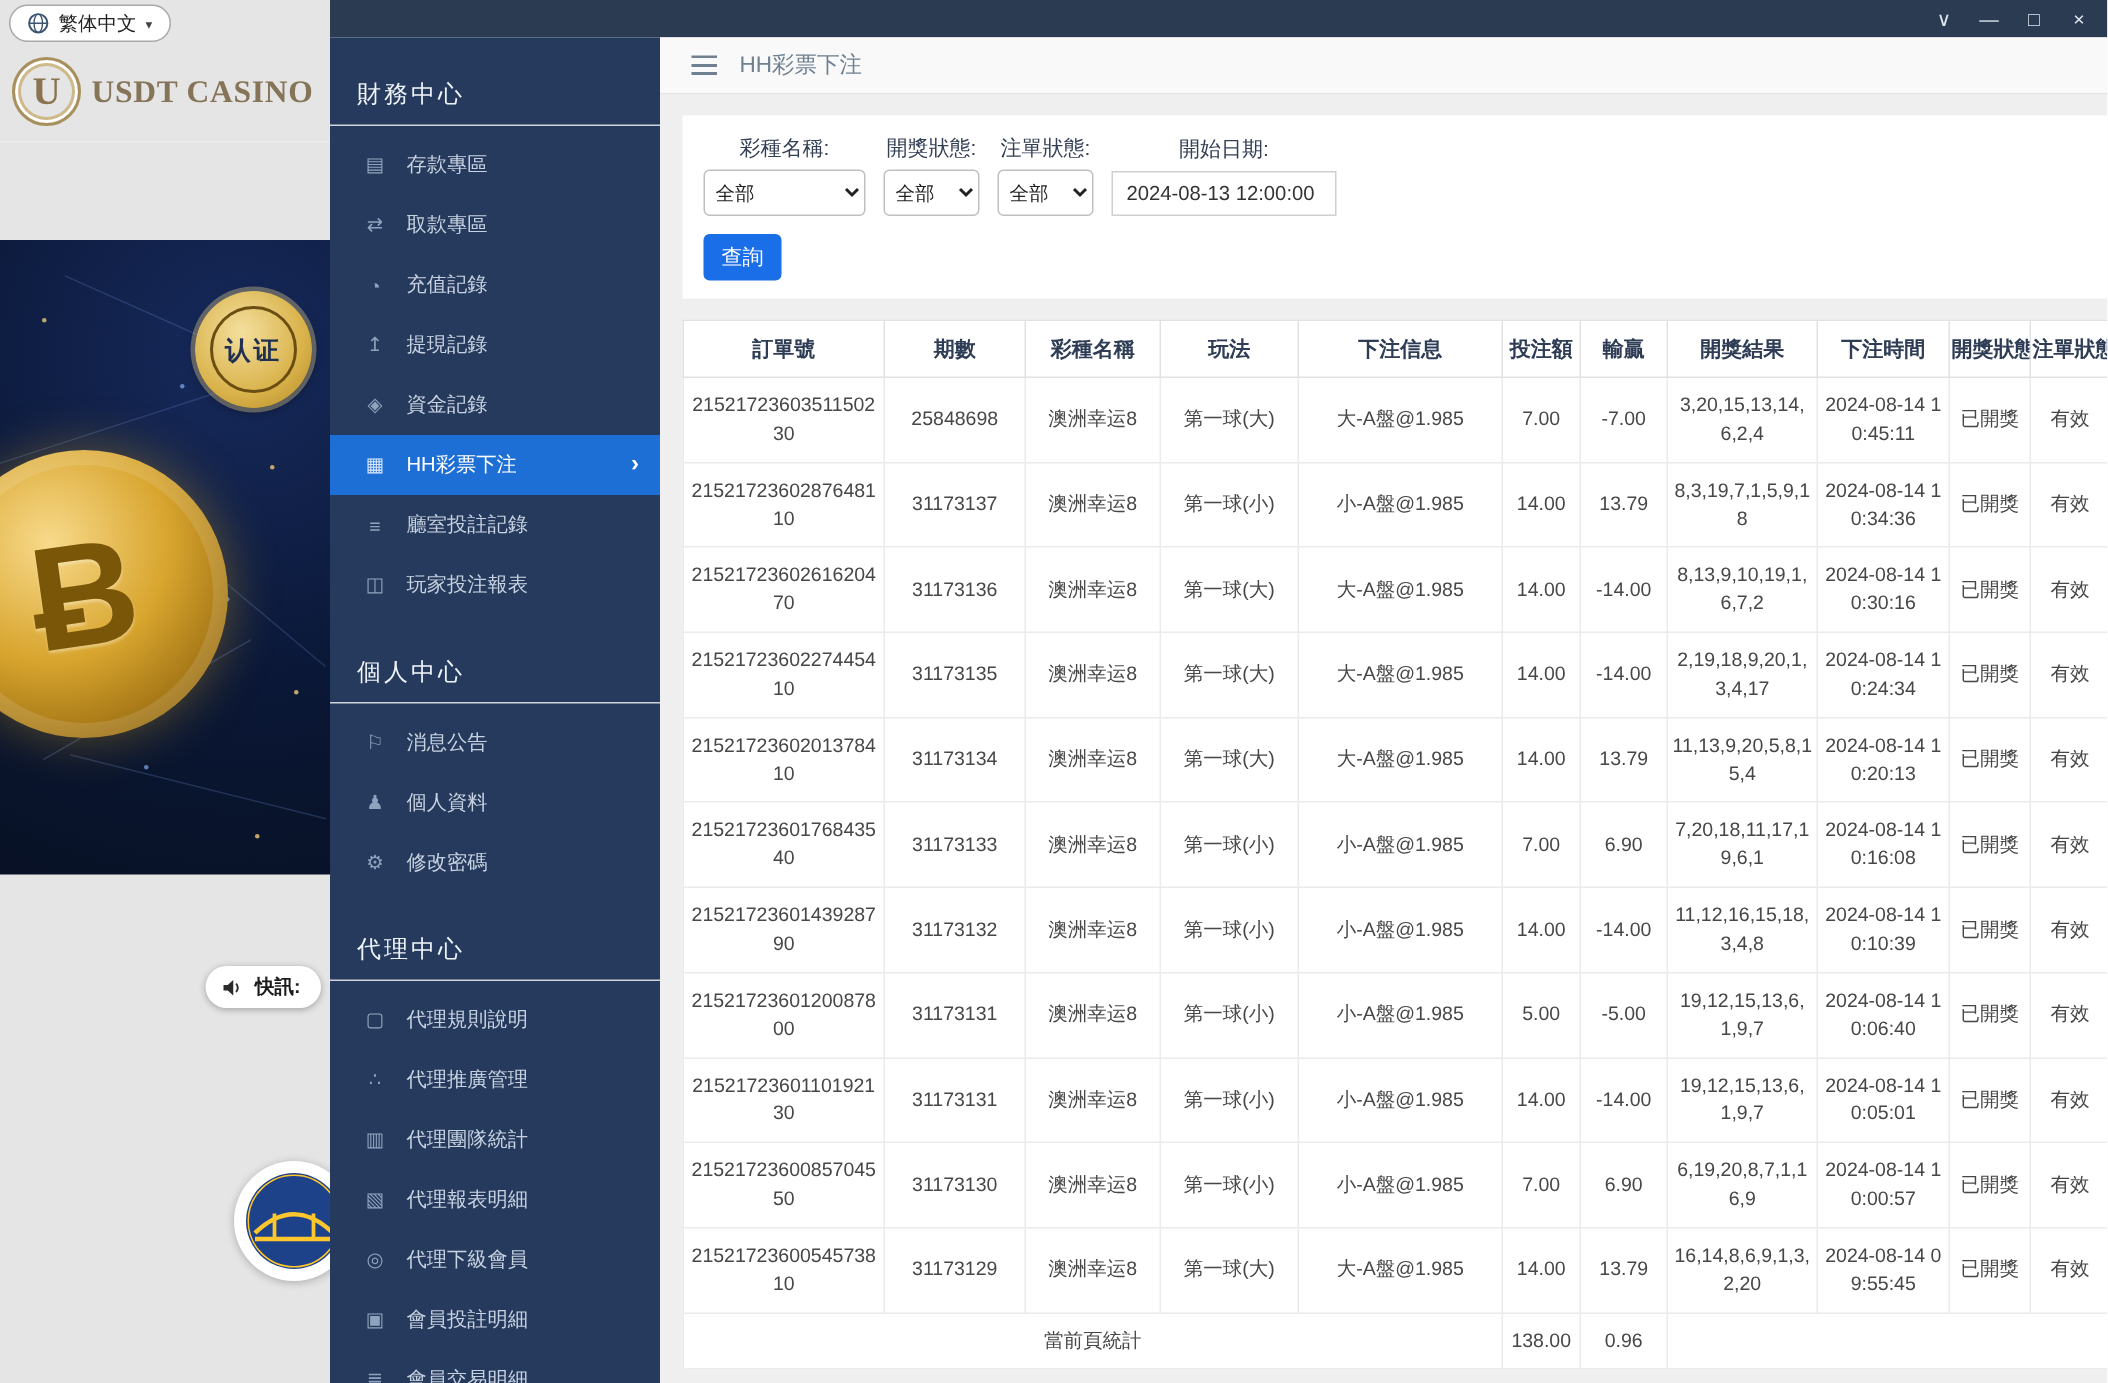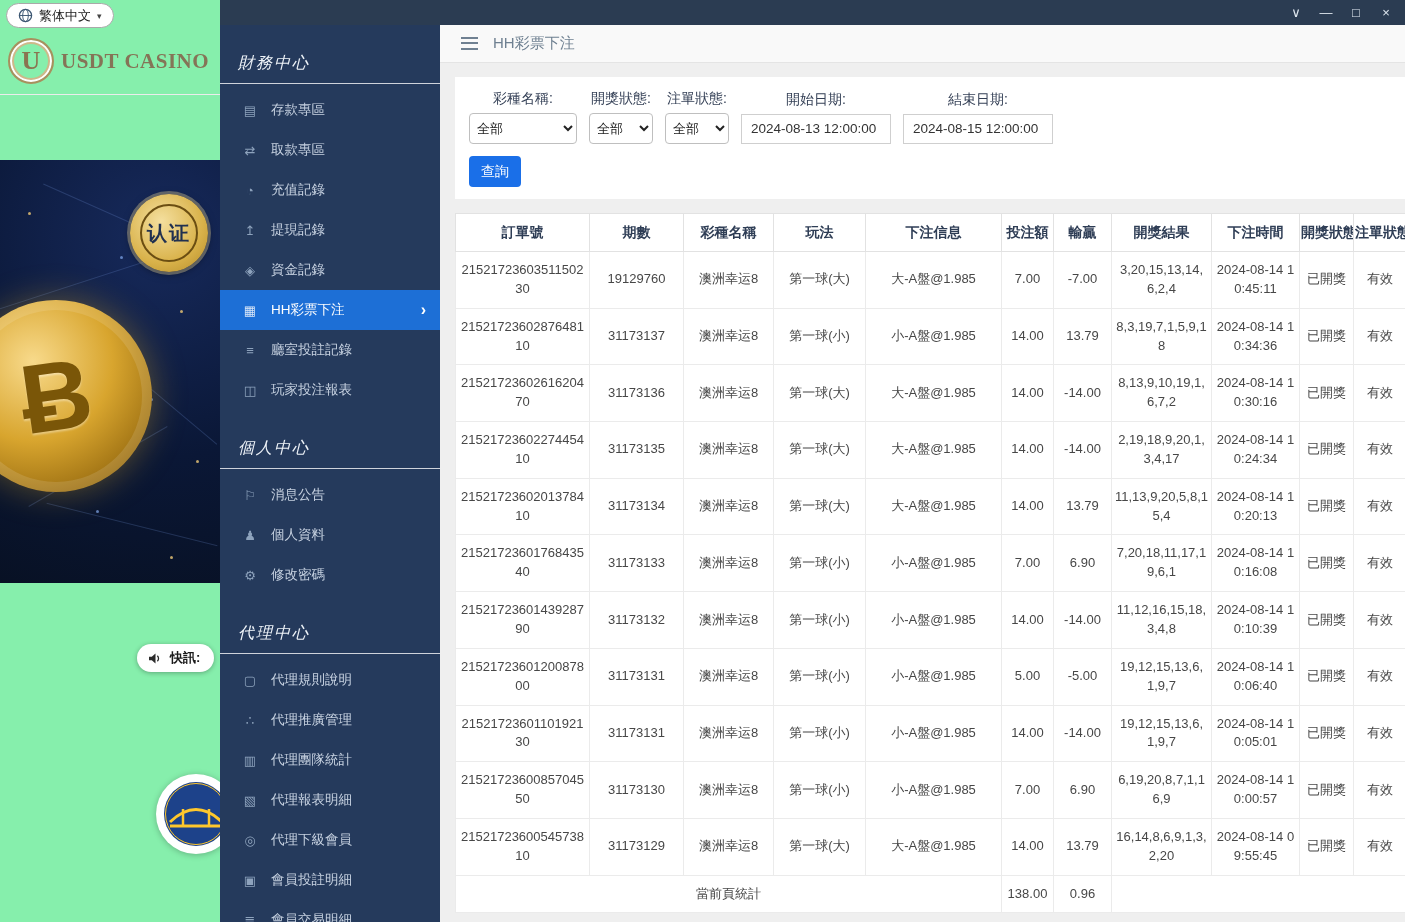--- a/index.html
+++ b/index.html
@@ -2,60 +2,60 @@
 <html><head>
 <meta charset="utf-8">
 <style>
   * { margin:0; padding:0; box-sizing:border-box; }
   html,body { width:1405px; height:922px; }
   body { font-family:"Liberation Sans","DejaVu Sans",sans-serif; background:#fff; overflow:hidden; }
 
   .app { width:1405px; height:922px; display:flex; background:#fff; overflow:hidden; position:relative; }
 
   
-  .left { width:220px; flex:0 0 220px; position:relative; background:#86efac; overflow:hidden; }
+  .left { width:220px; flex:0 0 220px; position:relative; background:#e5e5e5; overflow:hidden; }
   .lang-row { padding:3px 0 0 6px; height:32px; }
   .lang-pill { display:inline-flex; align-items:center; gap:6px; border:1px solid #a9a9a9; border-radius:13px; background:#fff; height:25px; padding:0 11px; font-size:13px; color:#222; cursor:pointer; }
   .lang-caret { font-size:9px; color:#444; }
   .logo-row { display:flex; align-items:center; gap:7px; padding:6px 8px 10px; border-bottom:1px solid #ececec; }
   .emblem { width:46px; height:46px; border-radius:50%; border:2px solid #a8905e; display:flex; align-items:center; justify-content:center; color:#8a7450; font-weight:bold; font-size:26px; box-shadow:inset 0 0 0 2px #fff, inset 0 0 0 4px #cdb98a; font-family:"Liberation Serif","DejaVu Serif",serif; }
   .logo-text { font-size:21px; font-weight:bold; color:#857457; letter-spacing:.5px; font-family:"Liberation Serif","DejaVu Serif",serif; }
 
   .promo { position:absolute; top:160px; left:0; width:220px; height:423px; background:radial-gradient(circle at 72% 18%, #172a5c, #0a1736 58%, #081124); overflow:hidden; }
   .ln { position:absolute; height:1px; background:rgba(125,160,230,.22); }
   .pt { position:absolute; width:3px; height:3px; border-radius:50%; }
   .pt.g { background:rgba(225,190,115,.85); } .pt.b { background:rgba(130,170,240,.7); }
   .btc { position:absolute; left:-40px; top:140px; width:192px; height:192px; border-radius:50%;
          background:radial-gradient(circle at 38% 32%, #f8da8b, #d8a52e 45%, #8a5f0a 88%);
          box-shadow:0 0 34px rgba(218,165,32,.4), inset 0 0 0 10px rgba(255,255,255,.12);
          display:flex; align-items:center; justify-content:center; }
   .btc-sym { font-size:98px; font-weight:bold; color:#7a5608; text-shadow:0 2px 2px rgba(255,255,255,.35); transform:rotate(-8deg); }
   .cert { position:absolute; right:12px; top:34px; width:78px; height:78px; border-radius:50%;
           background:radial-gradient(circle at 40% 35%, #f4df9e, #d9b24a 60%, #b38a28);
           display:flex; align-items:center; justify-content:center;
           box-shadow:0 0 0 3px rgba(244,223,158,.35), 0 2px 8px rgba(0,0,0,.5); }
-  .cert-inner { width:58px; height:58px; border-radius:50%; border:2px solid #6b4e12; display:flex; align-items:center; justify-content:center; font-size:20px; font-weight:bold; color:#203050; letter-spacing:2px; }
+  .cert-inner { width:58px; height:58px; border-radius:50%; border:2px solid #6b4e12; display:flex; align-items:center; justify-content:center; font-size:17px; font-weight:bold; color:#203050; letter-spacing:2px; }
 
   .ticker { position:absolute; top:644px; left:137px; height:28px; display:inline-flex; align-items:center; gap:7px; background:#fff; border-radius:14px; padding:0 14px 0 11px; box-shadow:0 1px 5px rgba(0,0,0,.3); font-size:13px; font-weight:bold; color:#1b1b1b; white-space:nowrap; }
   .team { position:absolute; top:774px; left:156px; width:80px; height:80px; border-radius:50%; background:#fff; box-shadow:0 1px 6px rgba(0,0,0,.25); display:flex; align-items:center; justify-content:center; }
 
   
   .right { flex:1; display:flex; flex-direction:column; min-width:0; }
   .titlebar { height:25px; flex:0 0 25px; background:#2b3c52; display:flex; align-items:center; justify-content:flex-end; padding-right:4px; }
   .wc { color:#dfe7ef; font-size:13px; width:30px; text-align:center; cursor:pointer; line-height:25px; }
   .rbody { flex:1; display:flex; min-height:0; }
 
   
   .sidebar { width:220px; flex:0 0 220px; background:#253a5c; overflow:hidden; }
   .sb-head { height:43px; background:linear-gradient(120deg,#56a9ea,#2f7ed2); padding:5px 0 0 18px; position:relative; overflow:hidden; }
   .sb-head::before { content:""; position:absolute; right:26px; top:-16px; width:48px; height:48px; border-radius:50%; background:rgba(255,255,255,.16); }
   .sb-head::after { content:""; position:absolute; right:0; top:10px; width:30px; height:30px; border-radius:50%; background:rgba(255,255,255,.14); }
   .sb-title { color:#fff; font-size:17px; font-weight:bold; letter-spacing:3px; }
   .sb-sub { color:rgba(255,255,255,.88); font-size:8px; letter-spacing:1.6px; margin-top:1px; }
-  .sec-title { color:#eef3f8; font-size:16px; letter-spacing:2px; padding:28px 18px 9px; border-bottom:1px solid rgba(255,255,255,.78); margin-bottom:6px;font-style:italic; }
+  .sec-title { color:#eef3f8; font-size:16px; letter-spacing:2px; padding:28px 18px 9px; border-bottom:1px solid rgba(255,255,255,.78); margin-bottom:6px; }
   .nav-item { height:40px; display:flex; align-items:center; gap:13px; padding:0 14px 0 22px; color:#c7d2e1; font-size:13.5px; cursor:pointer; position:relative; }
   .nav-ic { width:16px; text-align:center; color:#8ea3bd; font-size:13px; flex:0 0 16px; }
   .nav-item.active { background:#1d6fd6; color:#fff; }
   .nav-item.active .nav-ic { color:#d8e6f8; }
   .nav-chev { position:absolute; right:14px; color:#fff; font-size:16px; font-weight:bold; }
 
   
   .main { flex:1; display:flex; flex-direction:column; background:#efefef; min-width:0; }
   .page-head { height:38px; flex:0 0 38px; background:#f9f9f9; border-bottom:1px solid #e4e4e4; display:flex; align-items:center; gap:15px; padding-left:21px; color:#6f8091; font-size:15px; }
   .burger { width:17px; height:13px; background:linear-gradient(#6f8091 0 2px, transparent 2px 5.5px, #6f8091 5.5px 7.5px, transparent 7.5px 11px, #6f8091 11px 13px); cursor:pointer; }
@@ -249,24 +249,20 @@
                 <select class="sel-sm"><option>全部</option></select>
               </div>
               <div class="fgroup">
                 <span class="flabel">注單狀態:</span>
                 <select class="sel-sm"><option>全部</option></select>
               </div>
               <div class="fgroup">
                 <span class="flabel">開始日期:</span>
                 <input class="date-input" value="2024-08-13 12:00:00" style="">
               </div>
-              <div class="fgroup">
-                <span class="flabel">結束日期:</span>
-                <input class="date-input" value="2024-08-15 12:00:00" style="">
-              </div>
             </div>
             <button class="btn-query">查詢</button>
           </div>
 
           <div class="table-card">
             <table>
               <colgroup>
                 <col style="width:134px">
                   <col style="width:94px">
                   <col style="width:90px">
@@ -290,21 +286,21 @@
                     <th>輸贏</th>
                     <th>開獎結果</th>
                     <th>下注時間</th>
                     <th>開獎狀態</th>
                     <th>注單狀態</th>
                   </tr>
                 </thead>
               <tbody>
                   <tr>
                     <td>2152172360351150230</td>
-                    <td>19129760</td>
+                    <td>25848698</td>
                     <td>澳洲幸运8</td>
                     <td>第一球(大)</td>
                     <td>大-A盤@1.985</td>
                     <td>7.00</td>
                     <td>-7.00</td>
                     <td>3,20,15,13,14,6,2,4</td>
                     <td>2024-08-14 10:45:11</td>
                     <td>已開獎</td>
                     <td>有效</td>
                   </tr>

